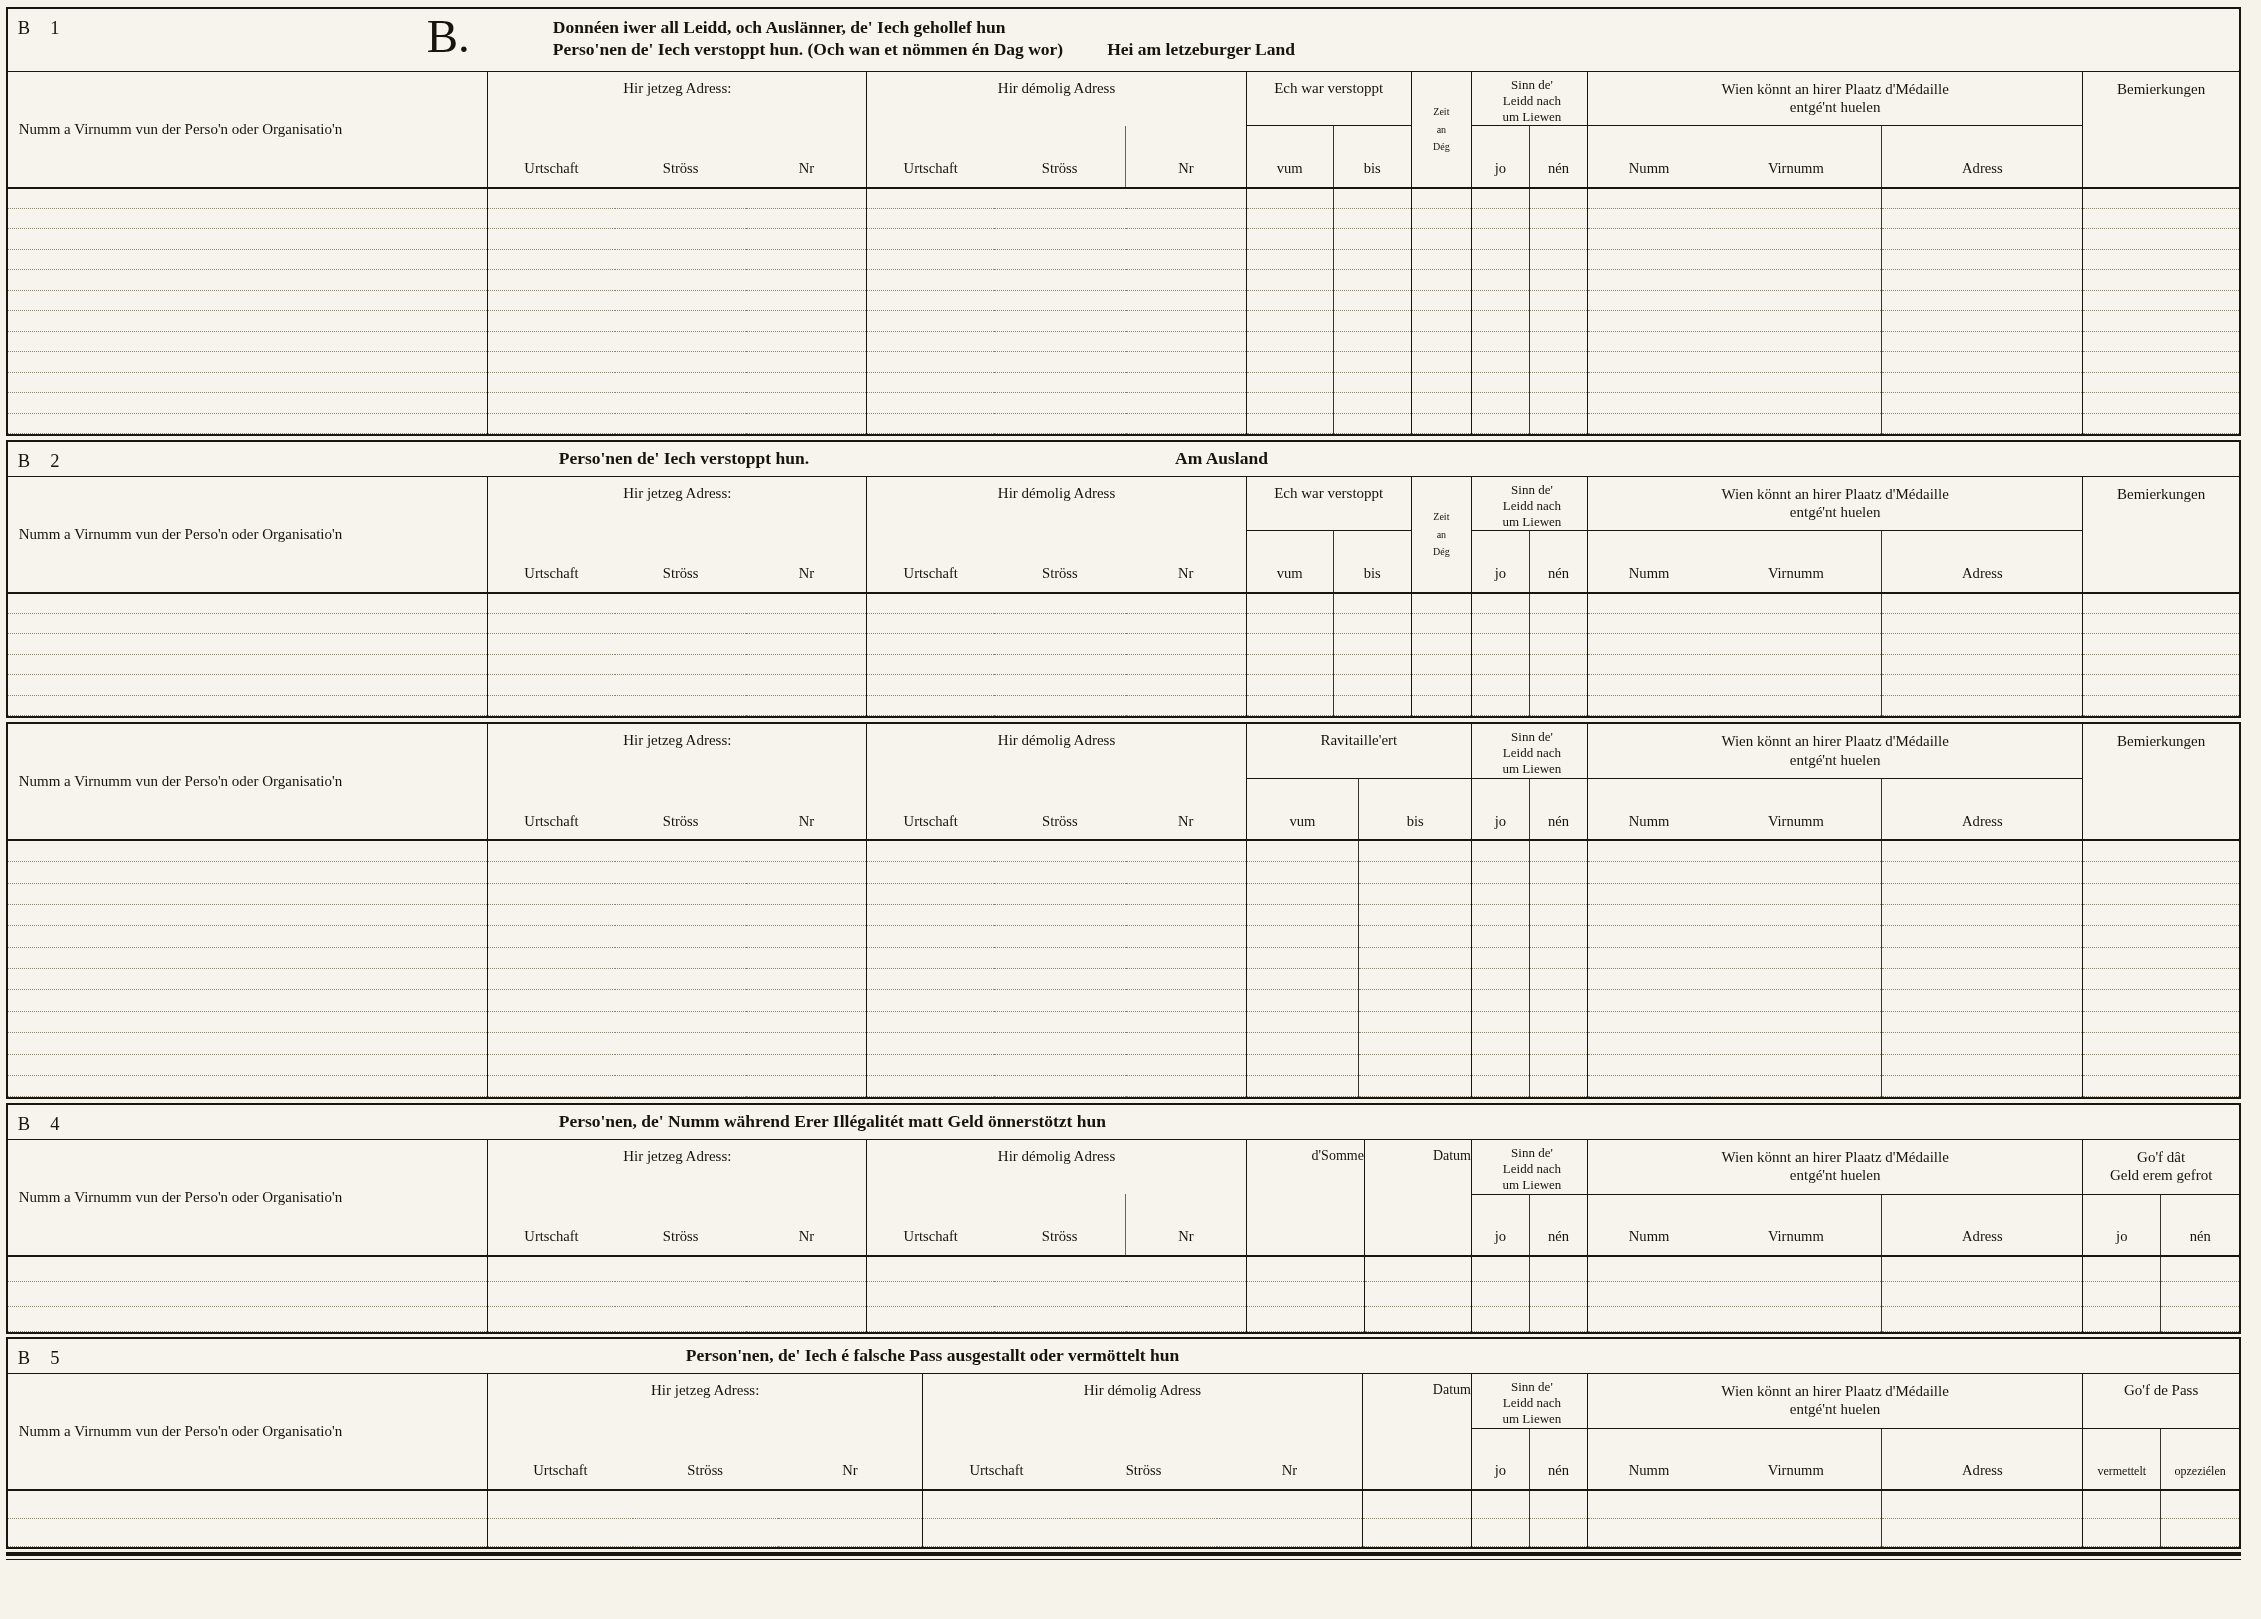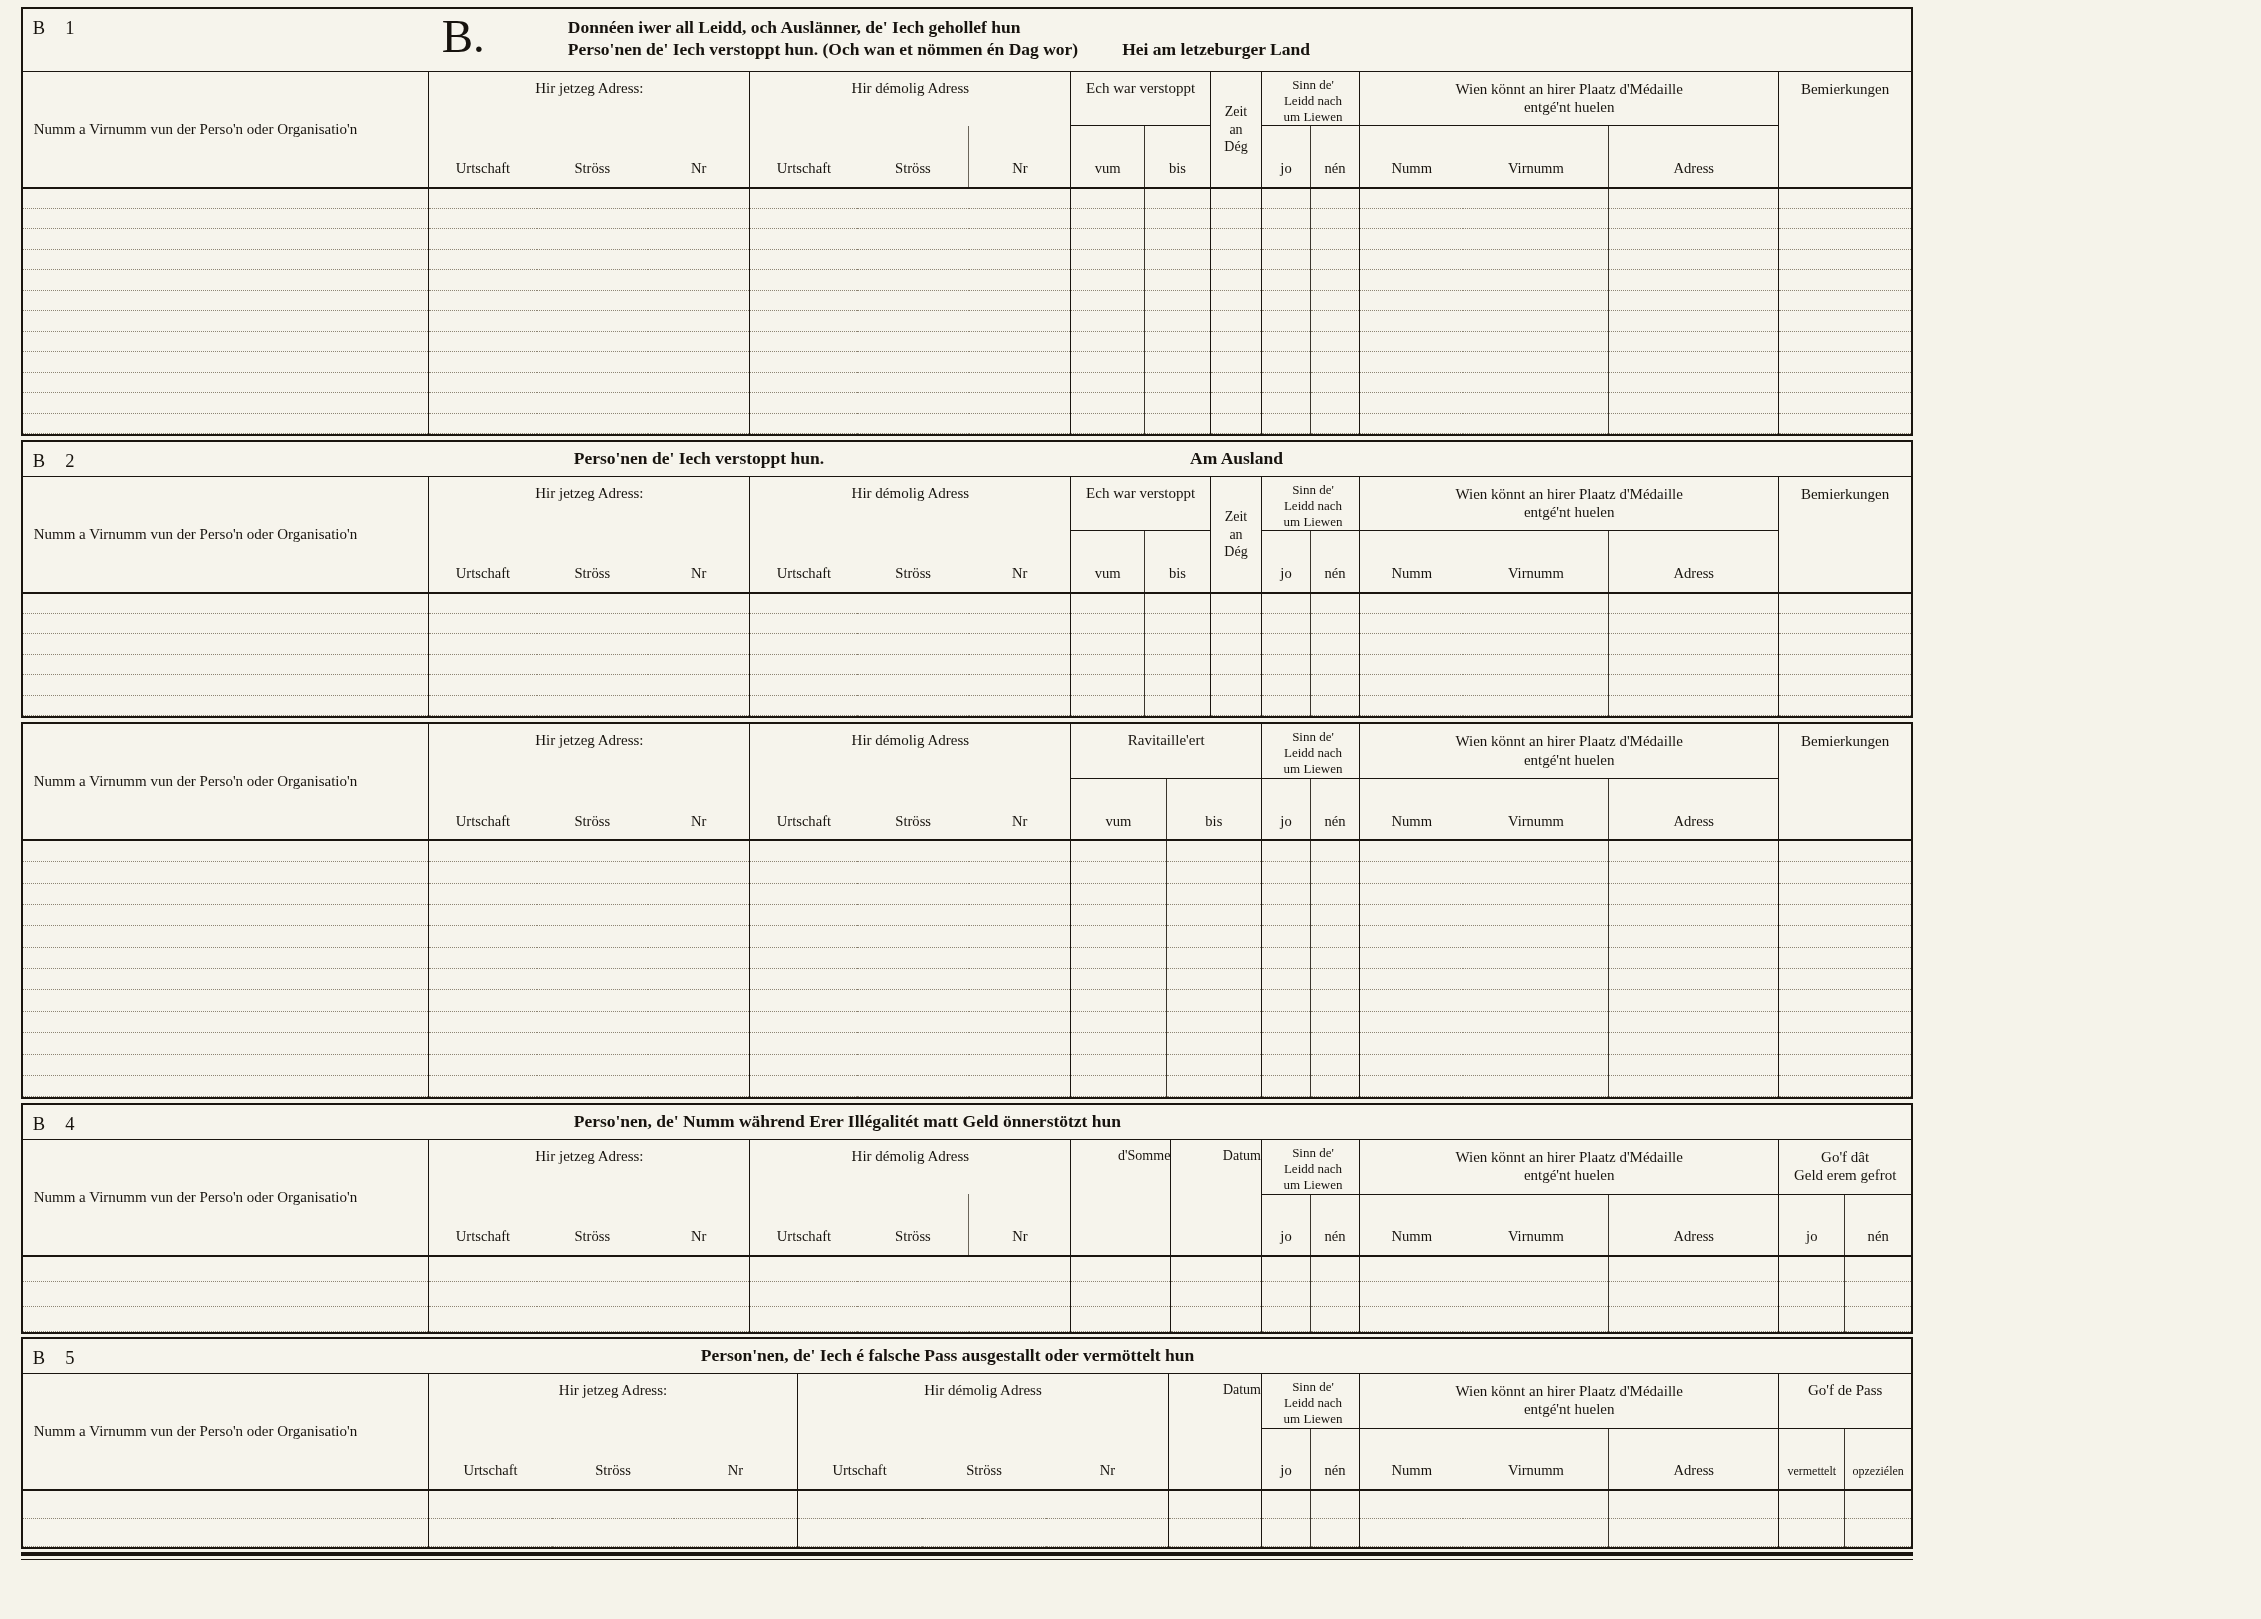--- a/index.html
+++ b/index.html
@@ -5,21 +5,21 @@
   *{box-sizing:border-box;margin:0;padding:0}
   html,body{width:2261px}
   body{
     height:1619px;
     background:#f5f3ea;
     font-family:"Liberation Serif","DejaVu Serif",serif;
     color:#17130e;
     position:relative;
     overflow:hidden;
   }
-  .sheet{position:absolute;top:6.8px;left:21px;width:1892px}
+  .sheet{position:absolute;top:6.8px;left:6px;width:2235px}
   .section{border:2.9px solid #1a150f;margin-bottom:3.9px;background:#f6f4ec}
   .strip{display:flex;align-items:flex-start;border-bottom:1.9px solid #1a150f;padding:4.9px 4.9px 3.9px 9.7px;min-height:32px}
   .s1 .strip{min-height:63px}
   .sec-label{flex:0 0 112px;font-size:18.5px;letter-spacing:7.8px;padding-top:3.9px;white-space:nowrap}
   .bold-title{font-weight:700;font-size:17.5px;line-height:22.4px;white-space:nowrap}
   .b-letter{margin-left:297px;font-size:47px;line-height:45px;font-weight:400}
   .s1 .title-block{margin-left:83px;padding-top:1.9px}
   .t2{display:flex}
   .suffix-1{margin-left:44px}
   .s2 .title-main{margin-left:429px}
@@ -30,21 +30,21 @@
   .s5 .title-main{margin-left:556px}
 
   table.grid{width:100%;border-collapse:collapse;table-layout:fixed}
   .grid th{font-weight:400}
   tr.hrA{height:54px}
   tr.hrB{height:62px}
   th.grp{font-size:15px;text-align:center;vertical-align:top;padding-top:7.8px;overflow:hidden}
   th.name-h{font-size:15px;text-align:left;vertical-align:middle;padding-left:10.7px;padding-right:29px}
   th.sub{font-size:14.6px;text-align:center;vertical-align:bottom;padding-bottom:9.7px;overflow:hidden}
   th.sub-sm{font-size:12px}
-  th.zeit-h{font-size:14px;vertical-align:middle;text-align:center;line-height:17.5px}
+  th.zeit-h{font-size:10px;vertical-align:middle;text-align:center;line-height:17.5px}
   th.zeit-h span{display:block}
   th.sinn-h{font-size:13px;text-align:center;vertical-align:top;padding:4.9px 0 0 4.9px;line-height:16px}
   th.sinn-h span{display:block}
   th.bem-h{font-size:15px;text-align:center;vertical-align:top;padding-top:8.8px}
   th.top-lbl{font-size:14px;text-align:right;vertical-align:top;padding-top:7.8px}
   th .blk{display:block;line-height:18.5px}
   .grp-line{border-bottom:1.5px solid #1a150f}
   .maj{border-left:1.9px solid #1a150f}
   .div{border-left:1.5px solid #3a352c}
   .tick{border-left:1px solid #6b655a}

